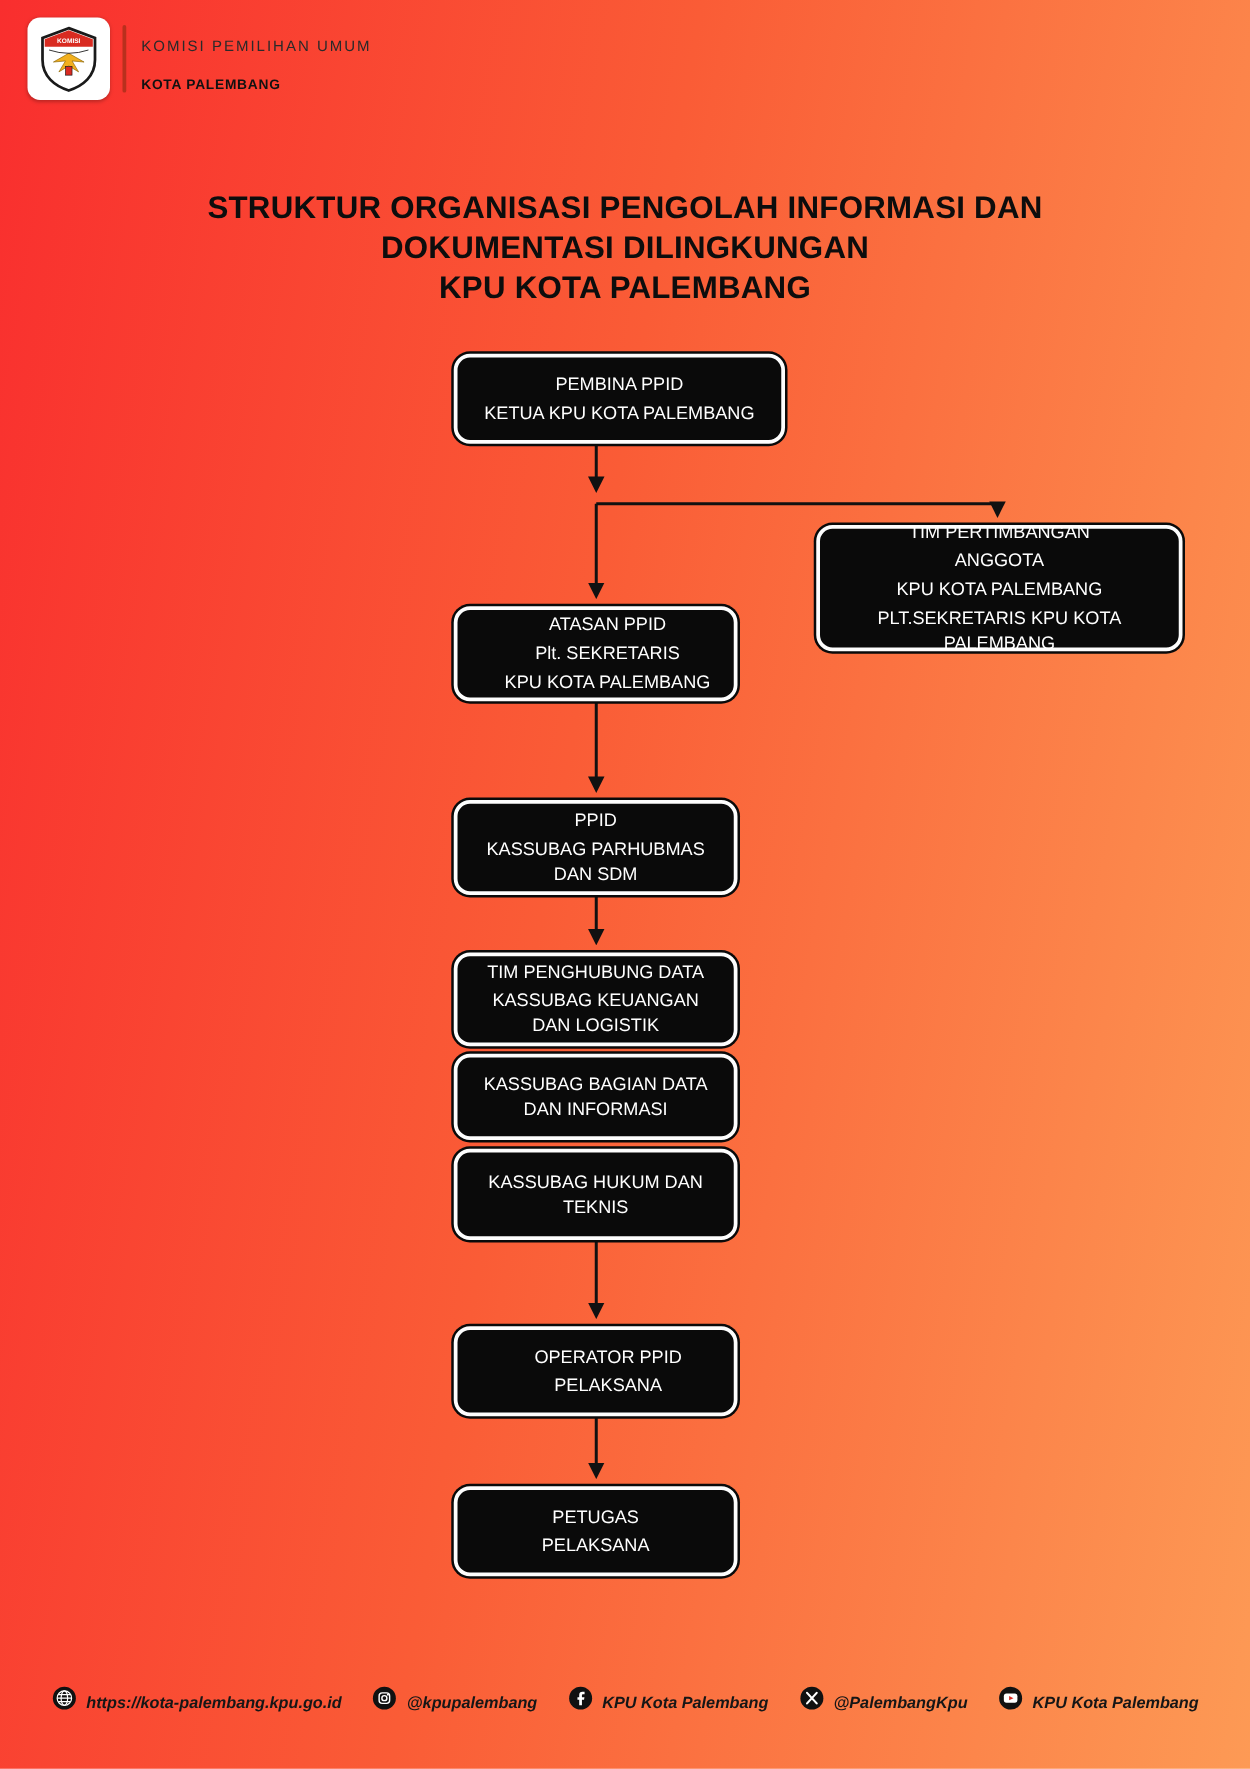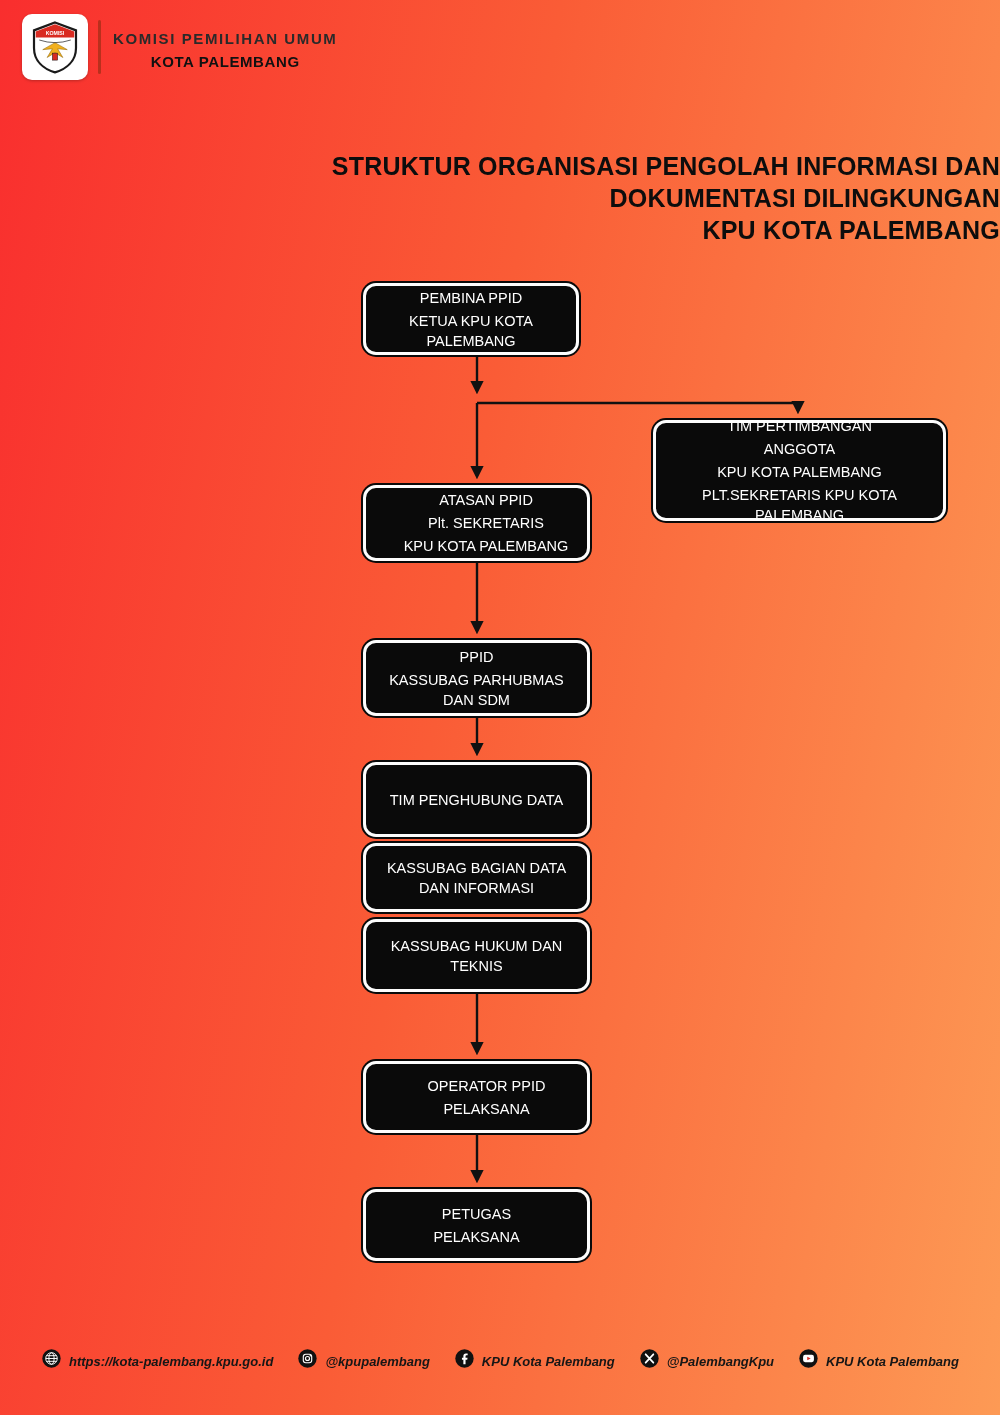--- a/index.html
+++ b/index.html
@@ -6,37 +6,37 @@
   body{font-family:"Liberation Sans",sans-serif;}
   .canvas{
     position:relative;width:1000px;height:1415px;overflow:hidden;
     background:linear-gradient(100deg,#f92e2e 0%,#fa5c36 45%,#fd9a55 100%);
   }
 
   
   .logo-card{position:absolute;left:22px;top:14px;width:66px;height:66px;background:#fff;border-radius:10px;display:flex;align-items:center;justify-content:center;box-shadow:0 1px 3px rgba(0,0,0,.25);}
   .header-divider{position:absolute;left:98px;top:20px;width:3px;height:54px;background:rgba(150,45,20,.65);border-radius:2px;}
   .header-text{position:absolute;left:113px;top:30px;color:#1c1c1c;}
-  .header-text .l1{font-size:15px;font-weight:700;letter-spacing:1.6px;color:#2a2a2a;}
-  .header-text .l2{font-size:15px;font-weight:800;letter-spacing:.6px;color:#111;margin-top:6px;text-align:center;}
+  .header-text .l1{font-size:12px;font-weight:400;letter-spacing:1.6px;color:#2a2a2a;}
+  .header-text .l2{font-size:11px;font-weight:800;letter-spacing:.6px;color:#111;margin-top:18px;}
 
   
-  .title{position:absolute;left:0;top:150px;width:100%;text-align:right;color:#0d0d0d;font-weight:800;font-size:25px;line-height:32px;letter-spacing:.2px;}
+  .title{position:absolute;left:0;top:150px;width:100%;text-align:center;color:#0d0d0d;font-weight:800;font-size:25px;line-height:32px;letter-spacing:.2px;}
 
   
   .obox{
     position:absolute;background:#0a0a0a;color:#fff;border:3px solid #fdfdfd;border-radius:13px;
     box-shadow:0 0 0 2px #0a0a0a;box-sizing:border-box;
     display:flex;flex-direction:column;align-items:center;justify-content:center;
     text-align:center;font-size:14.5px;line-height:20px;padding:8px 12px;gap:3px;
   }
   .obox .b{font-weight:400;}
   .obox .r{font-weight:400;}
 
-  .pos-pembina{left:363px;top:283px;width:216px;height:72px;}
+  .pos-pembina{left:363px;top:283px;width:265px;height:72px;}
   .pos-tim-pertimbangan{left:653px;top:420px;width:293px;height:101px;}
   .pos-atasan{left:363px;top:485px;width:227px;height:76px;padding-left:31px;}
   .pos-ppid{left:363px;top:640px;width:227px;height:76px;}
   .pos-penghubung{left:363px;top:762px;width:227px;height:75px;}
   .pos-data{left:363px;top:843px;width:227px;height:69px;}
   .pos-hukum{left:363px;top:919px;width:227px;height:73px;}
   .pos-operator{left:363px;top:1061px;width:227px;height:72px;padding-left:32px;}
   .pos-petugas{left:363px;top:1189px;width:227px;height:72px;}
 
   .connectors{position:absolute;left:0;top:0;width:1000px;height:1415px;pointer-events:none;}
@@ -110,20 +110,21 @@
     <div class="b">KPU KOTA PALEMBANG</div>
   </div>
 
   <div class="obox pos-ppid">
     <div class="r">PPID</div>
     <div class="b">KASSUBAG PARHUBMAS DAN SDM</div>
   </div>
 
   <div class="obox pos-penghubung">
     <div class="r">TIM PENGHUBUNG DATA</div>
+    <div class="b">KASSUBAG KEUANGAN DAN LOGISTIK</div>
   </div>
 
   <div class="obox pos-data">
     <div class="b">KASSUBAG BAGIAN DATA DAN INFORMASI</div>
   </div>
 
   <div class="obox pos-hukum">
     <div class="b">KASSUBAG HUKUM DAN TEKNIS</div>
   </div>
 

